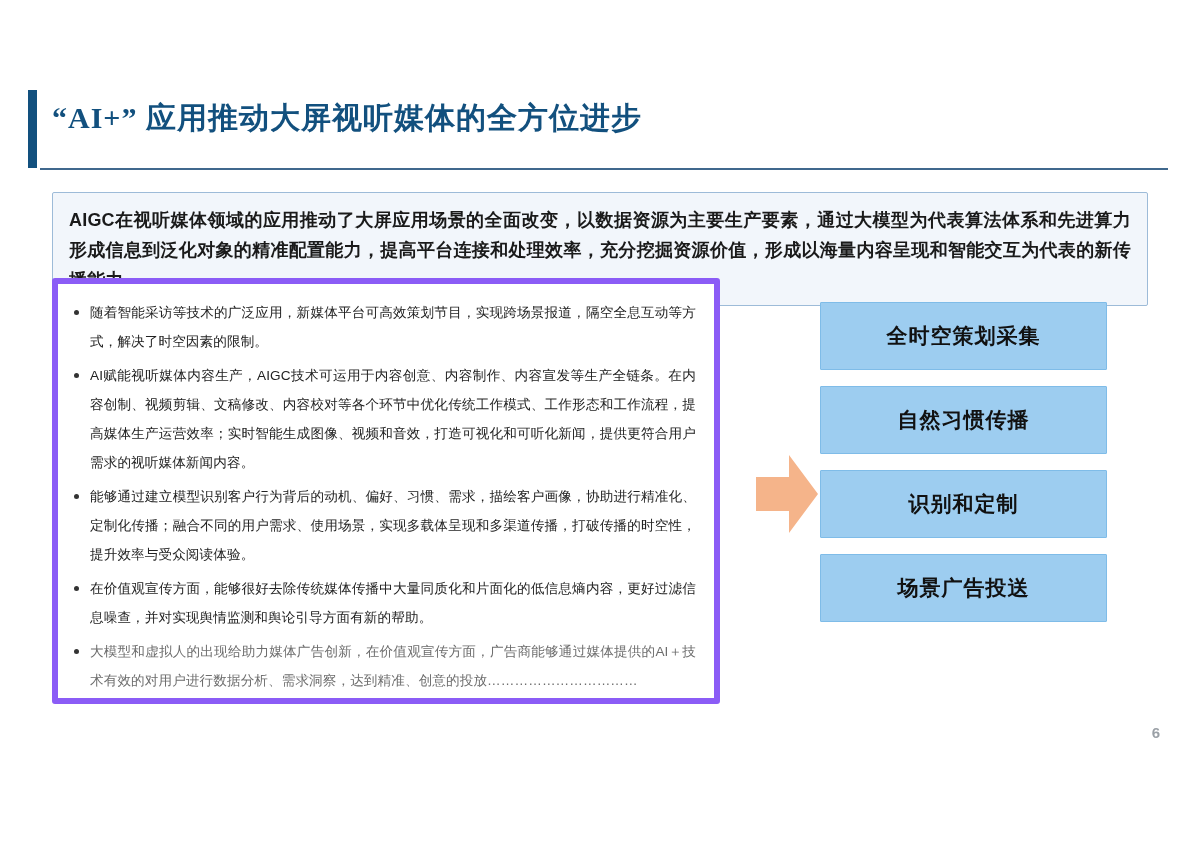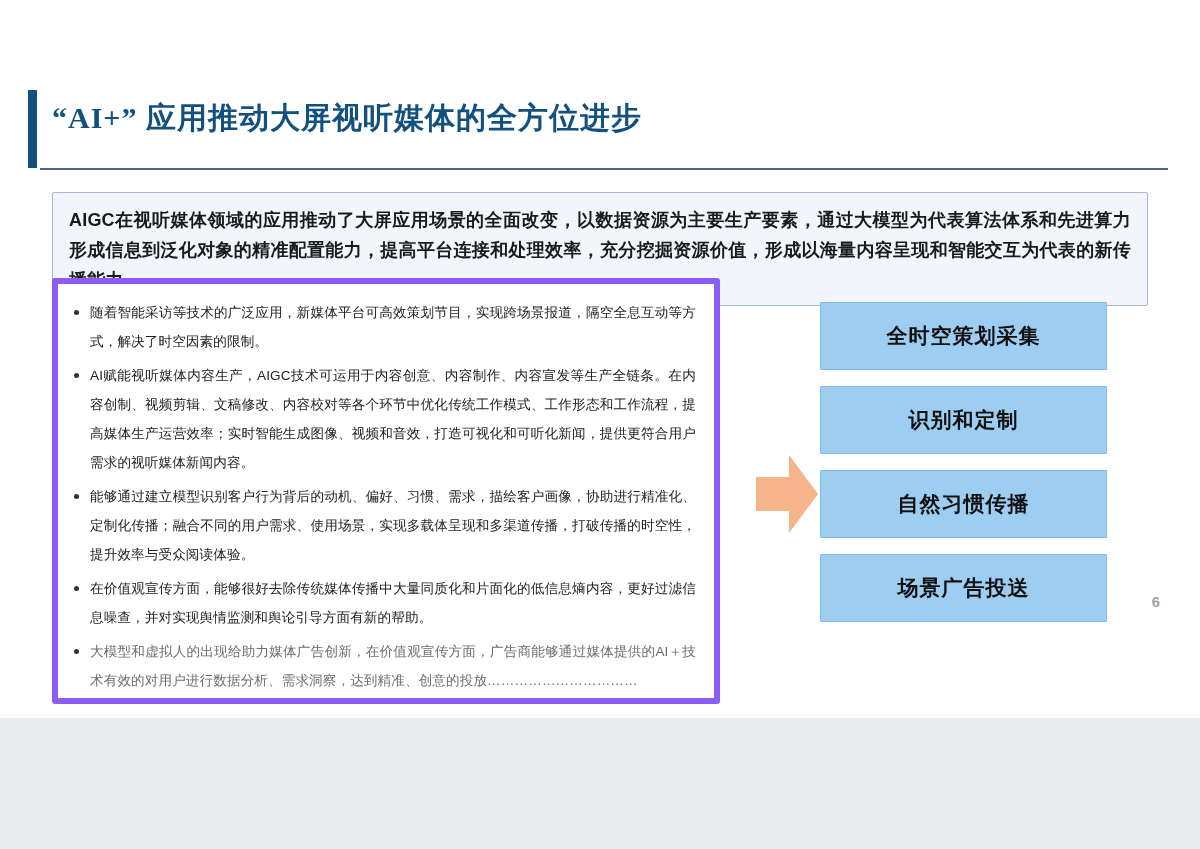--- a/index.html
+++ b/index.html
@@ -6,21 +6,21 @@
     margin: 0;
     padding: 0;
     background: #e9eaec;
   }
   body {
     font-family: "Liberation Sans", "DejaVu Sans", sans-serif;
   }
   .slide {
     position: relative;
     width: 1200px;
-    height: 718px;
+    height: 849px;
     background: #ffffff;
     overflow: hidden;
     margin: 0 auto;
   }
   
   .accent-bar {
     position: absolute;
     left: 28px;
     top: 90px;
     width: 9px;
@@ -187,25 +187,25 @@
     <svg width="62" height="78" viewBox="0 0 62 78" xmlns="http://www.w3.org/2000/svg">
       <polygon points="0,22 33,22 33,0 62,39 33,78 33,56 0,56" fill="#f5b48a" stroke="#eda madeup" style="stroke:none"></polygon>
     </svg>
   </div>
 
   <div class="right-stack">
     <div class="blue-box">
       <span>全时空策划采集</span>
     </div>
     <div class="blue-box">
+      <span>自然习惯传播</span>
+    </div>
+    <div class="blue-box">
       <span>识别和定制</span>
     </div>
     <div class="blue-box">
-      <span>自然习惯传播</span>
-    </div>
-    <div class="blue-box">
       <span>场景广告投送</span>
     </div>
   </div>
 
   <div class="page-number">6</div>
 
 </div>
 
 </body></html>

